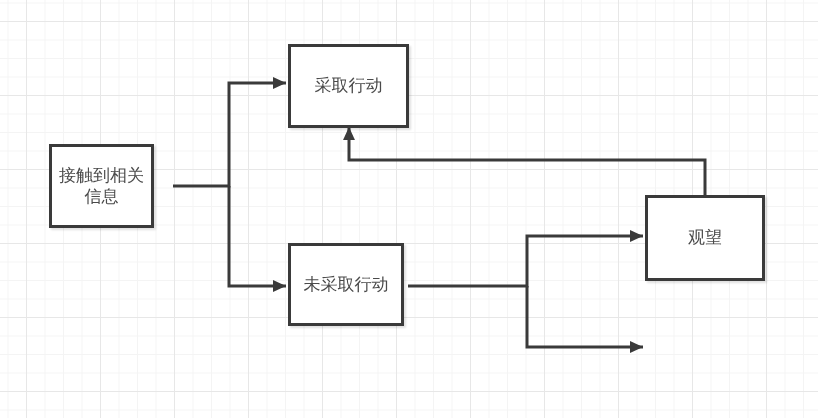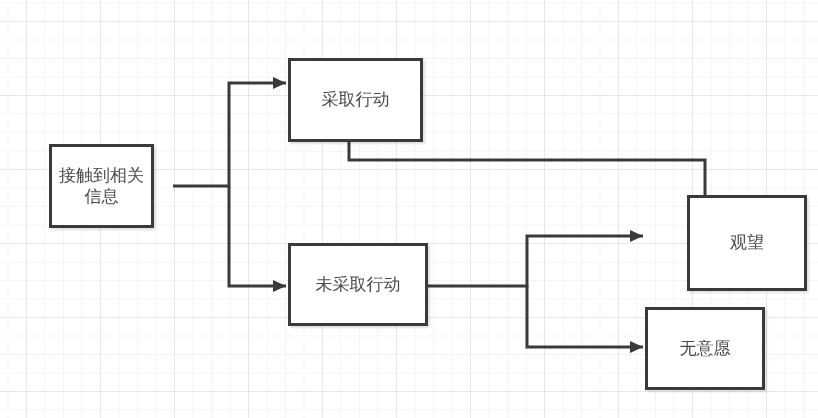--- a/index.html
+++ b/index.html
@@ -37,23 +37,23 @@
     justify-content: center;
     text-align: center;
     color: #4a4a4a;
     font-size: 17px;
     line-height: 1.25;
     white-space: pre-line;
     cursor: default;
   }
 
   .node-exposure      { left: 49px;  top: 144px; width: 105px; height: 84px; }
-  .node-take-action   { left: 288px; top: 58px;  width: 135px; height: 84px; }
-  .node-no-action     { left: 288px; top: 243px; width: 140px; height: 83px; }
-  .node-wait-and-see  { left: 645px; top: 195px; width: 120px; height: 96px; margin-left: 42px; }
+  .node-take-action   { left: 288px; top: 44px;  width: 121px; height: 84px; }
+  .node-no-action     { left: 288px; top: 243px; width: 116px; height: 83px; }
+  .node-wait-and-see  { left: 645px; top: 195px; width: 120px; height: 86px; }
   .node-no-willingness{ left: 645px; top: 307px; width: 120px; height: 83px; }
 
   .connector {
     fill: none;
     stroke: #3a3a3a;
     stroke-width: 3;
     stroke-linejoin: miter;
   }
 </style>
 </head>
@@ -85,17 +85,14 @@
   </div>
 
   <div class="node node-no-action">
     <span>未采取行动</span>
   </div>
 
   <div class="node node-wait-and-see">
     <span>观望</span>
   </div>
 
-  <div class="node node-no-willingness">
-    <span>无意愿</span>
-  </div>
 
 </div>
 
 </body></html>

